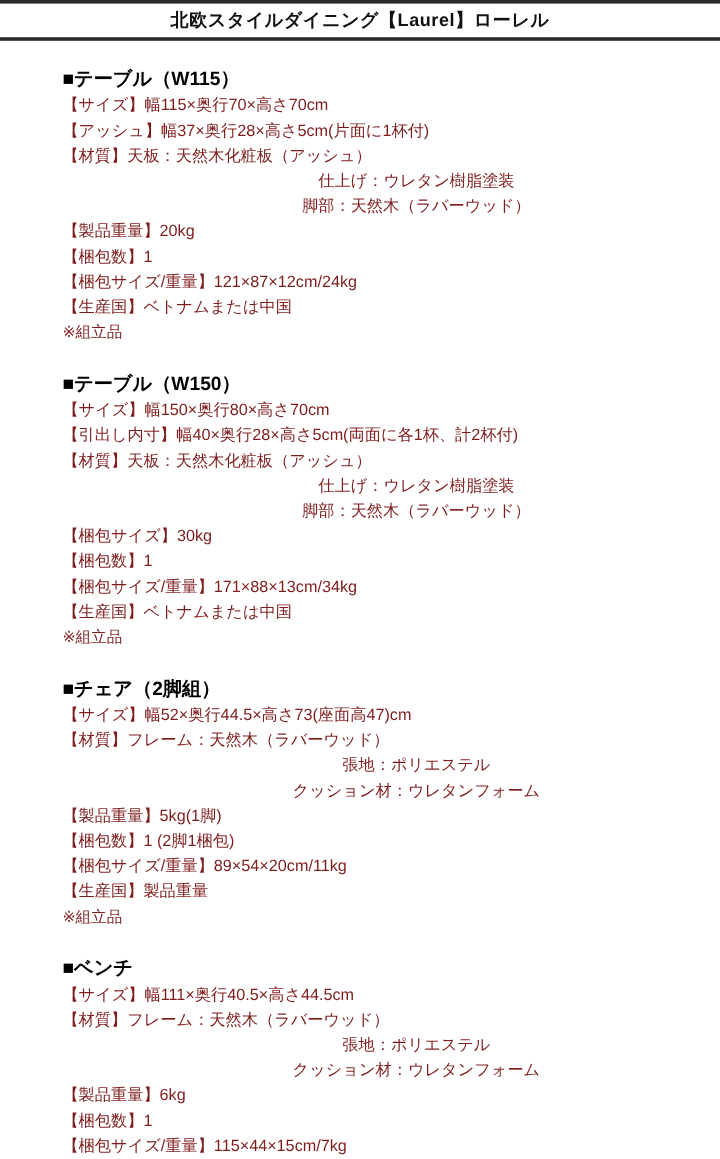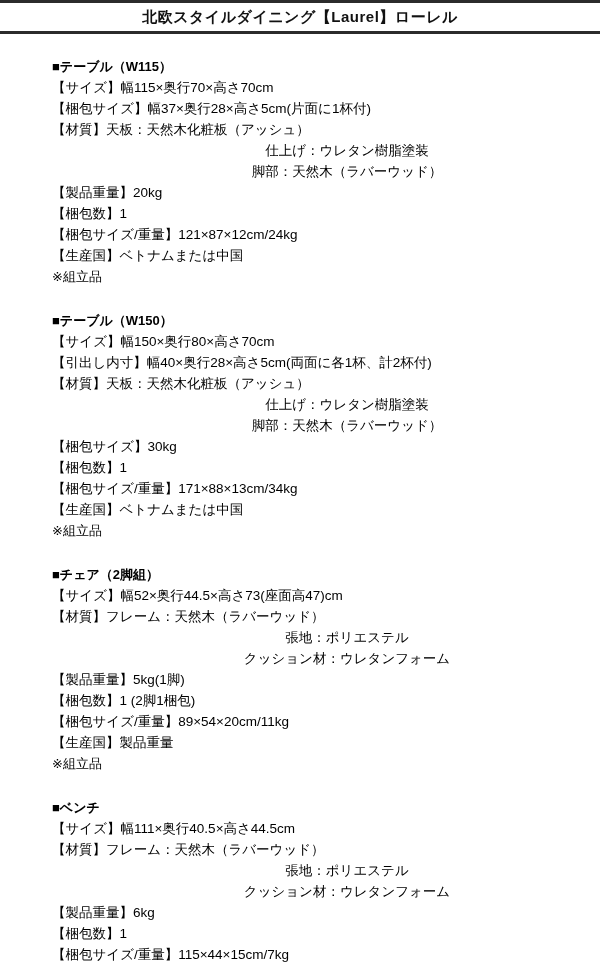--- a/index.html
+++ b/index.html
@@ -40,30 +40,30 @@
     padding: 22px 0 0 52px;
     box-sizing: border-box;
   }
   .spec-block {
     margin-bottom: 23px;
   }
   .spec-block:last-child {
     margin-bottom: 0;
   }
   .block-heading {
-    font-size: 13px;
+    font-size: 16px;
     font-weight: bold;
     line-height: 21px;
     color: #000000;
     white-space: pre;
   }
   .spec-line {
     font-size: 13.5px;
     line-height: 21px;
-    color: #000000;
+    color: #7f1d1d;
     white-space: pre;
   }
   .spec-line.indent {
     padding-left: 42px;
     text-align: center;
   }
   .spec-line.note {
     font-size: 13px;
   }
 </style>
@@ -73,21 +73,21 @@
 <div class="page">
 
   <div class="title-bar">
     <span class="title-text">北欧スタイルダイニング【Laurel】ローレル</span>
   </div>
 
   <div class="content">
       <div class="spec-block">
         <div class="block-heading">■テーブル（W115）</div>
         <div class="spec-line">【サイズ】幅115×奥行70×高さ70cm</div>
-        <div class="spec-line">【梱包サイズ】幅37×奥行28×高さ5cm(片面に1杯付)</div>
+        <div class="spec-line">【アッシュ】幅37×奥行28×高さ5cm(片面に1杯付)</div>
         <div class="spec-line">【材質】天板：天然木化粧板（アッシュ）</div>
         <div class="spec-line indent">仕上げ：ウレタン樹脂塗装</div>
         <div class="spec-line indent">脚部：天然木（ラバーウッド）</div>
         <div class="spec-line">【製品重量】20kg</div>
         <div class="spec-line">【梱包数】1</div>
         <div class="spec-line">【梱包サイズ/重量】121×87×12cm/24kg</div>
         <div class="spec-line">【生産国】ベトナムまたは中国</div>
         <div class="spec-line note">※組立品</div>
       </div>
       <div class="spec-block">

